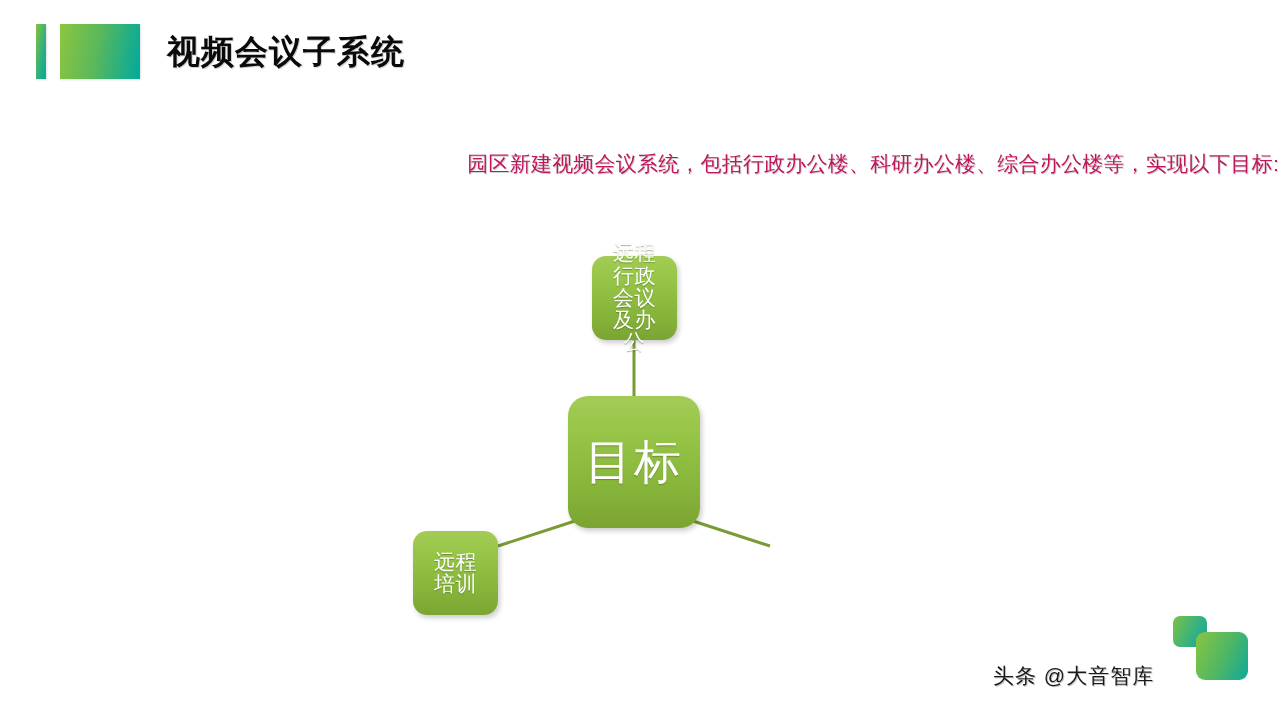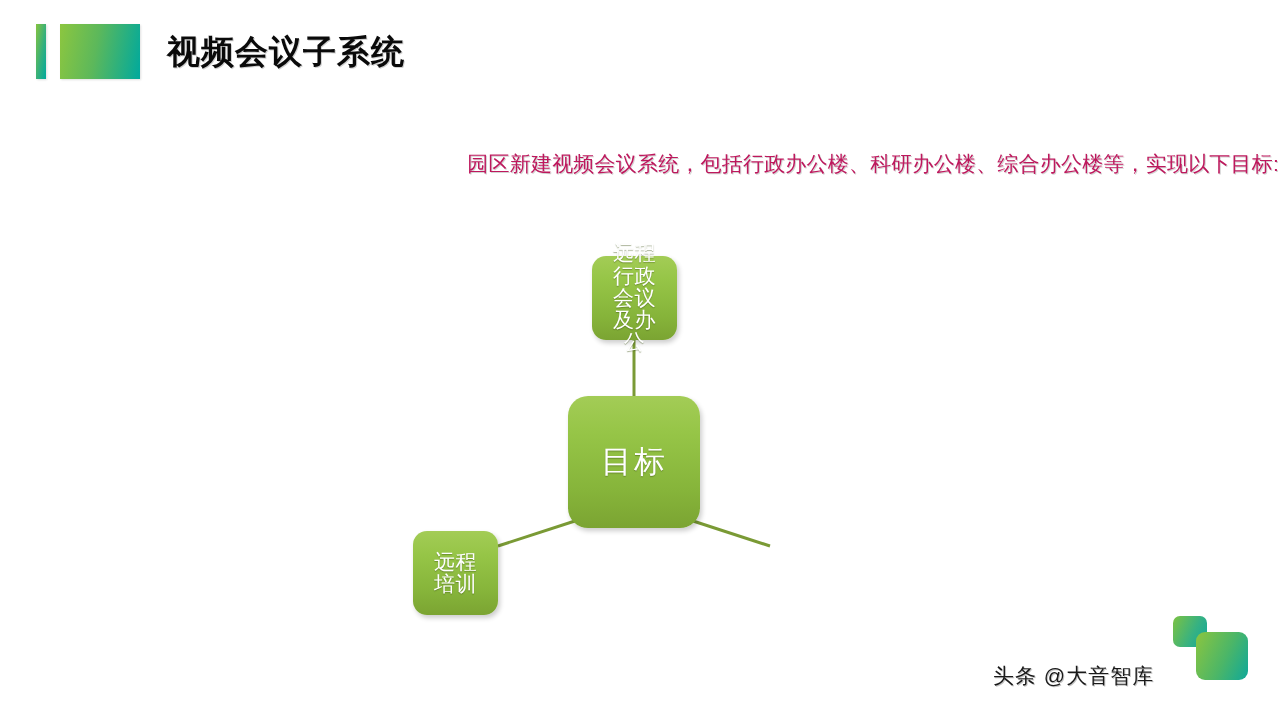--- a/index.html
+++ b/index.html
@@ -104,21 +104,21 @@
 
   
   .node-center {
     left: 568px;
     top: 206px;
     width: 132px;
     height: 132px;
     border-radius: 20px;
   }
   .node-center .node-label {
-    font-size: 31px;
+    font-size: 47px;
     letter-spacing: 2px;
     font-weight: normal;
   }
 
   
   .node-sat {
     width: 85px;
     height: 84px;
     border-radius: 14px;
   }

